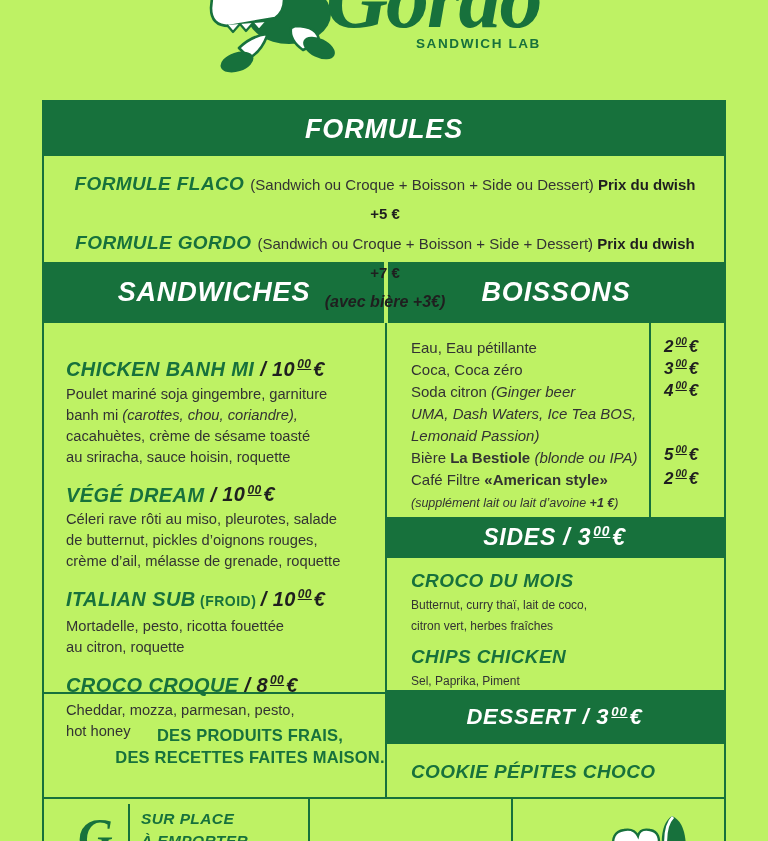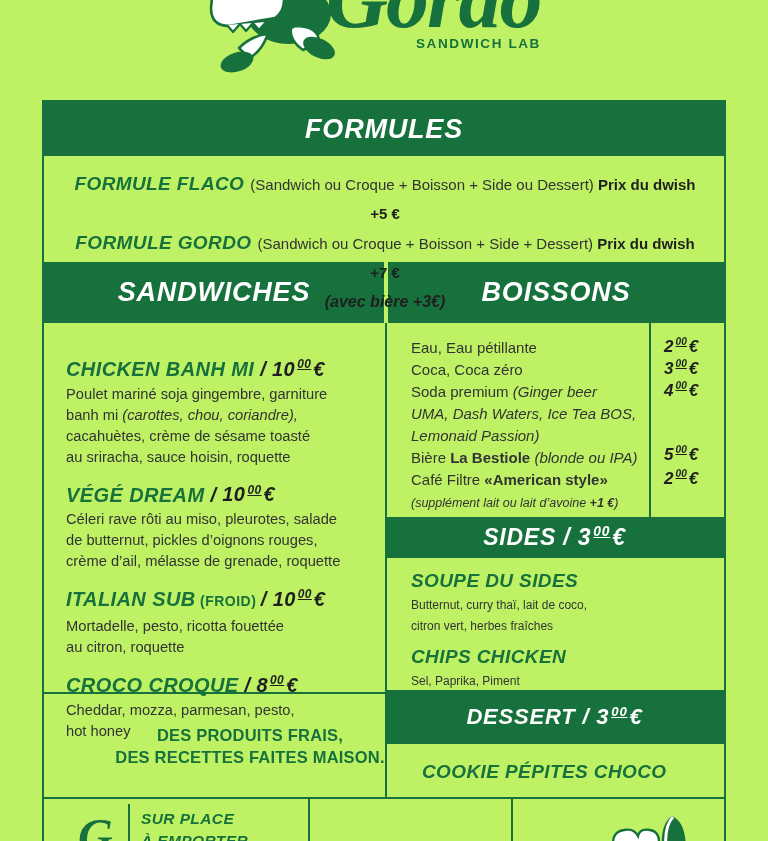--- a/index.html
+++ b/index.html
@@ -74,21 +74,21 @@
   .drink .it{font-style:italic;}
   .drink .bd{font-weight:700;}
   .drink-note{font-size:12.5px;font-style:italic;line-height:20px;margin-top:2px;white-space:nowrap;}
   .drink-note .bd{font-weight:700;}
   .price-col{position:absolute;left:605px;top:221px;width:75px;}
   .price-col .price{position:absolute;left:15px;font-size:17px;white-space:nowrap;}
   
   .sides-body{position:absolute;left:341px;top:456px;width:339px;padding:10px 14px 0 26px;}
   .side-title{font-size:19px;line-height:25px;color:var(--green);}
   .side-desc{font-size:12px;line-height:21px;color:var(--ink);white-space:pre-line;margin:2px 0 7px;}
-  .dessert-body{position:absolute;left:352px;top:642px;width:339px;padding:15px 14px 0 26px;}
+  .dessert-body{position:absolute;left:341px;top:642px;width:339px;padding:15px 14px 0 26px;}
   
   .fresh-cell{position:absolute;left:0;top:592px;width:412px;height:103px;display:flex;align-items:center;justify-content:center;text-align:center;}
   .fresh-text{font-size:16.5px;font-weight:700;color:var(--green);line-height:22px;letter-spacing:.2px;}
   
   .footer-g{
     position:absolute;left:34px;top:710px;
     font-family:"Liberation Serif",serif;font-style:italic;font-weight:700;
     font-size:48px;color:var(--green);line-height:1;
   }
   .footer-rule{position:absolute;left:84px;top:702px;width:2px;height:39px;background:var(--green);}
@@ -173,41 +173,41 @@
           <span>CROCO CROQUE</span><span class="sep"> / </span><span class="price"><span>8</span><sup>00</sup><span>€</span></span>
         </div>
         <div class="desc"><span>Cheddar, mozza, parmesan, pesto,
 hot honey</span></div>
       </div>
     </div>
 
     <div class="boissons-body">
       <div class="drink"><span>Eau, Eau pétillante</span></div>
       <div class="drink"><span>Coca, Coca zéro</span></div>
-      <div class="drink"><span>Soda premium </span><span class="it">(Ginger beer
+      <div class="drink"><span>Soda citron </span><span class="it">(Ginger beer
 UMA, Dash Waters, Ice Tea BOS,
 Lemonaid Passion)</span></div>
       <div class="drink"><span>Bière </span><span class="bd">La Bestiole</span><span> </span><span class="it">(blonde ou IPA)</span></div>
       <div class="drink"><span>Café Filtre </span><span class="bd">«American style»</span></div>
       <div class="drink-note"><span>(supplément lait ou lait d’avoine </span><span class="bd">+1 €</span><span>)</span></div>
     </div>
 
     <div class="price-col">
       <span class="price" style="top:13px"><span>2</span><sup>00</sup><span>€</span></span>
       <span class="price" style="top:35px"><span>3</span><sup>00</sup><span>€</span></span>
       <span class="price" style="top:57px"><span>4</span><sup>00</sup><span>€</span></span>
       <span class="price" style="top:121px"><span>5</span><sup>00</sup><span>€</span></span>
       <span class="price" style="top:145px"><span>2</span><sup>00</sup><span>€</span></span>
     </div>
 
     <div class="banner b-sides">
       <span class="brush"><span>SIDES</span><span> / </span><span class="price"><span>3</span><sup>00</sup><span>€</span></span></span>
     </div>
     <div class="sides-body">
-      <div class="side-title brush">SOUPE DU SIDES</div>
+      <div class="side-title brush">CROCO DU MOIS</div>
       <div class="side-desc">Butternut, curry thaï, lait de coco,
 citron vert, herbes fraîches</div>
       <div class="side-title brush">CHIPS CHICKEN</div>
       <div class="side-desc">Sel, Paprika, Piment</div>
     </div>
 
     <div class="fresh-cell">
       <div class="fresh-text">
         <div>DES PRODUITS FRAIS,</div>
         <div>DES RECETTES FAITES MAISON.</div>

